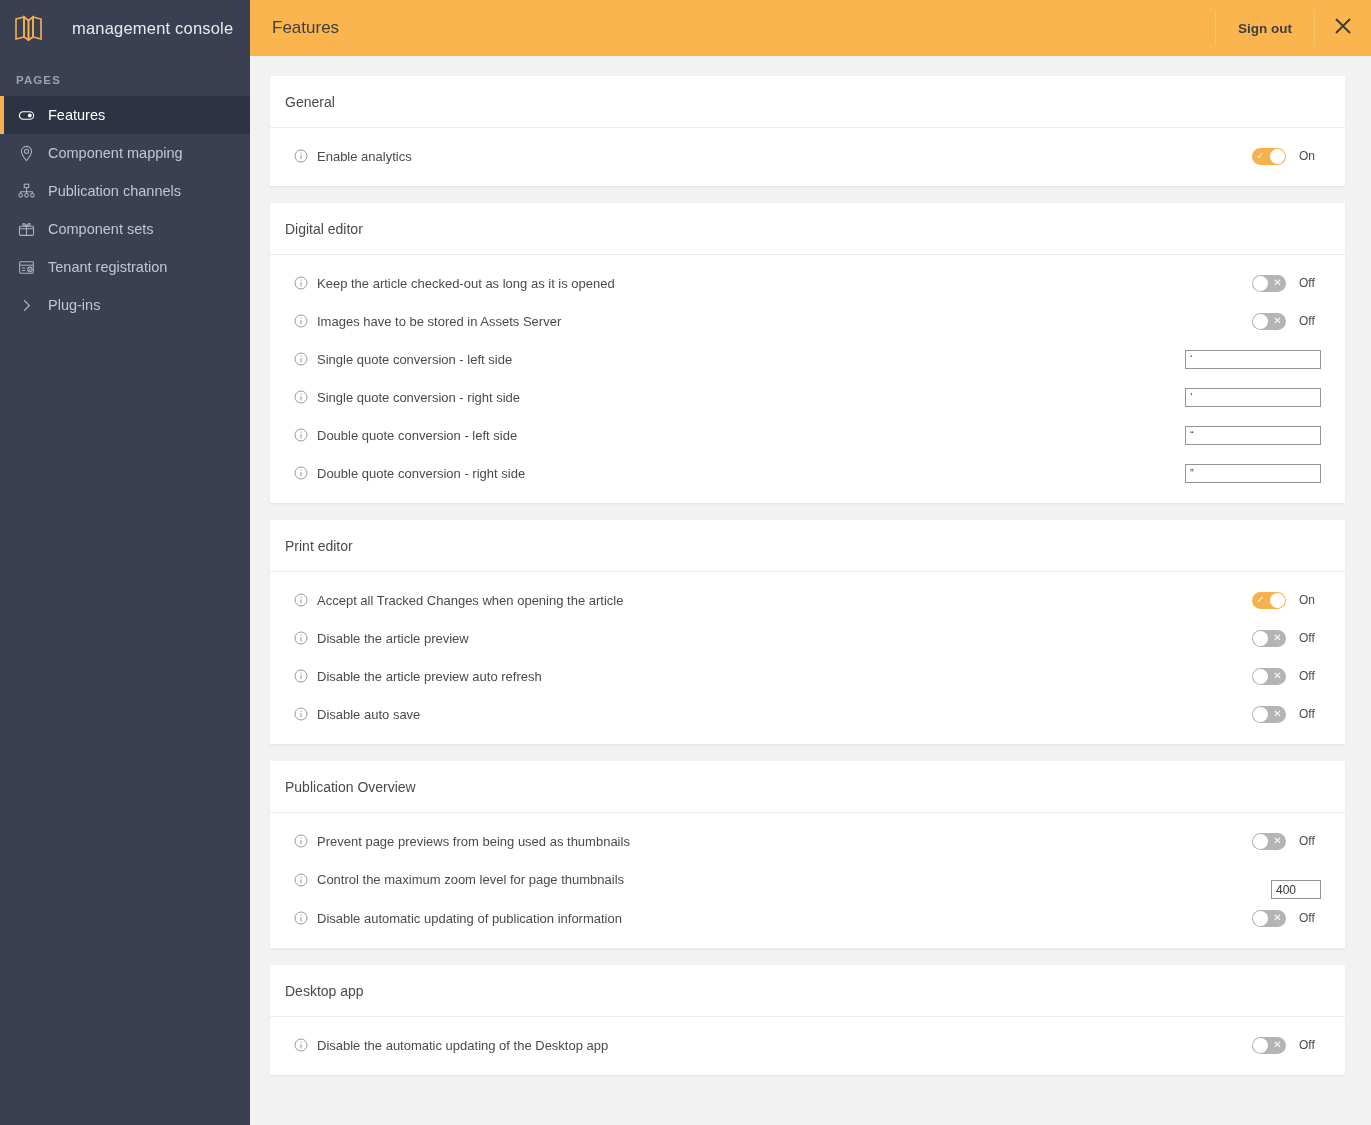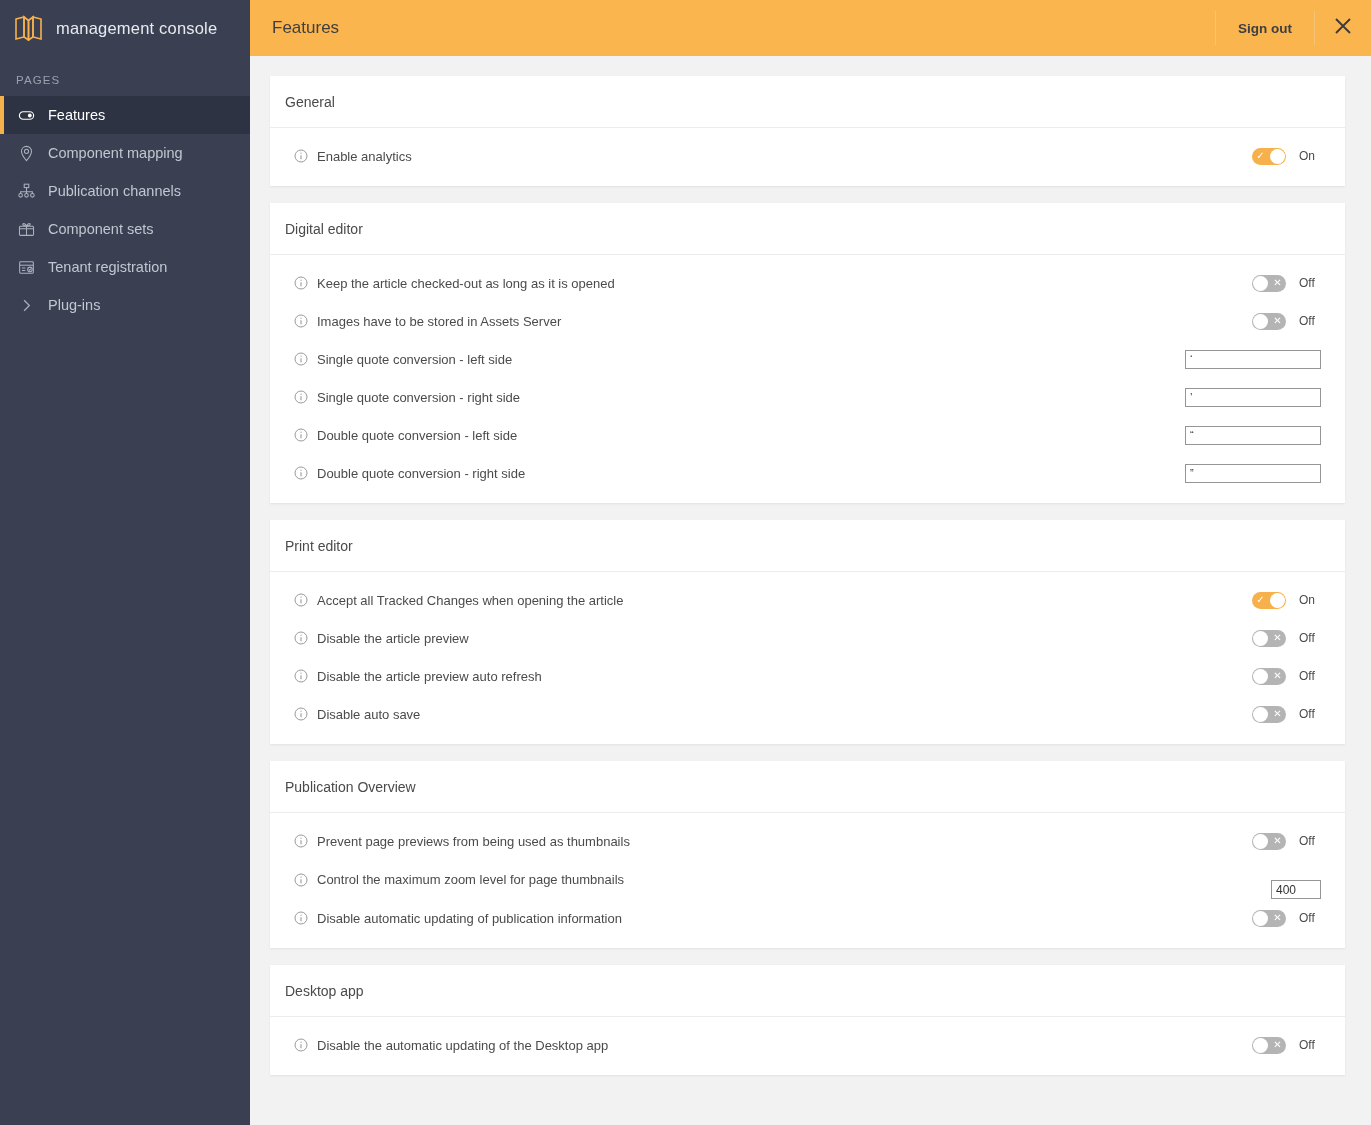--- a/index.html
+++ b/index.html
@@ -12,30 +12,30 @@
   .app { display: flex; width: 1371px; height: 1125px; }
 
   
   .sidebar {
     width: 250px; min-width: 250px; height: 1125px;
     background: #3a4052; color: #c9ccd6;
     display: flex; flex-direction: column;
   }
   .brand {
     height: 56px; display: flex; align-items: center;
-    padding-left: 14px; gap: 12px;
+    padding-left: 14px; gap: 28px;
   }
   .brand-logo { width: 30px; height: 26px; display: block; }
   .brand-title {
     font-size: 16.5px; color: #e8eaf0; letter-spacing: .2px;
     white-space: nowrap;
   }
   .pages-label {
     font-size: 11.5px; letter-spacing: 1.1px; color: #9ba0ad;
-    padding: 18px 0 10px 16px; font-weight: 400;
+    padding: 18px 0 10px 16px; font-weight: 700;
   }
   .nav { display: flex; flex-direction: column; }
   .nav-item {
     height: 38px; display: flex; align-items: center;
     padding-left: 16px; gap: 12px;
     font-size: 14.5px; color: #c2c6d0;
     border-left: 4px solid transparent;
     padding-left: 12px;
     cursor: pointer; position: relative;
   }

